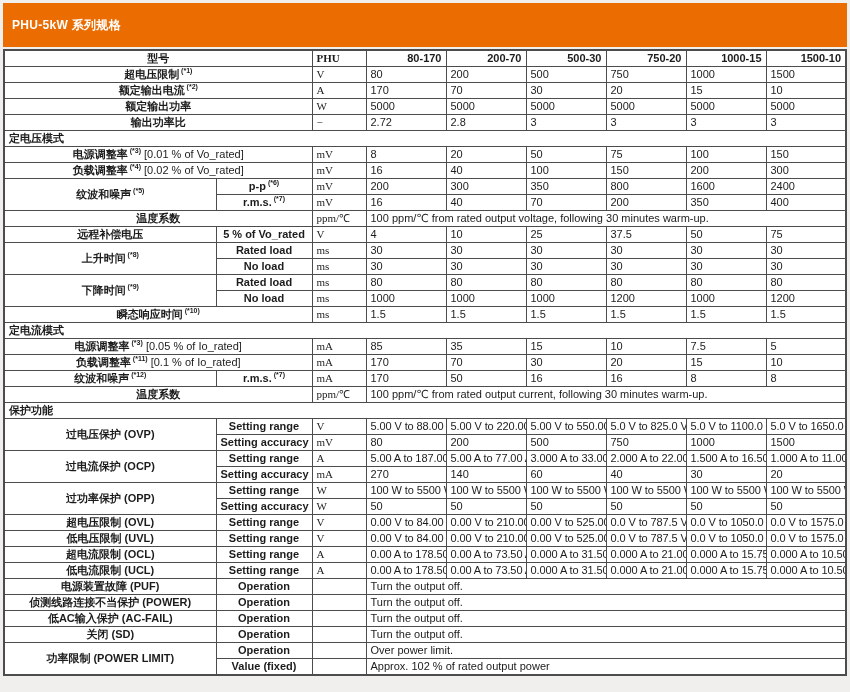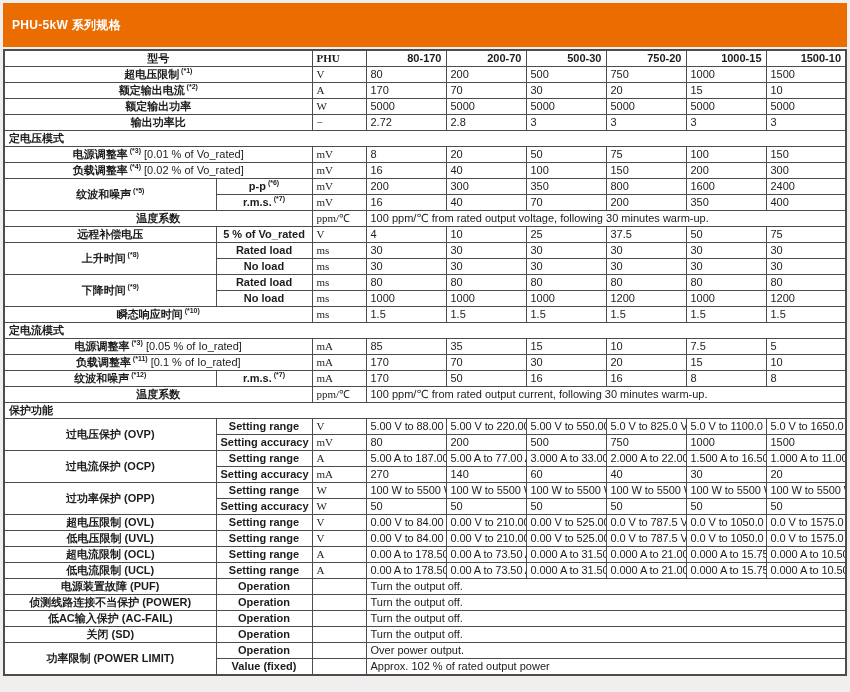--- a/index.html
+++ b/index.html
@@ -384,21 +384,21 @@
       <tr>
         <td class="lbl nbt"><span>关闭 (SD)</span></td>
         <td class="sub"><span>Operation</span></td>
         <td class="unit"></td>
         <td colspan="6">Turn the output off.</td>
       </tr>
       <tr>
         <td class="lbl nbt" rowspan="2"><span>功率限制 (POWER LIMIT)</span></td>
         <td class="sub"><span>Operation</span></td>
         <td class="unit"></td>
-        <td colspan="6">Over power output.</td>
+        <td colspan="6">Over power limit.</td>
       </tr>
       <tr>
         <td class="sub"><span>Value (fixed)</span></td>
         <td class="unit"></td>
         <td colspan="6">Approx. 102 % of rated output power</td>
       </tr>
     </tbody>
 </table>
 
 </body></html>

